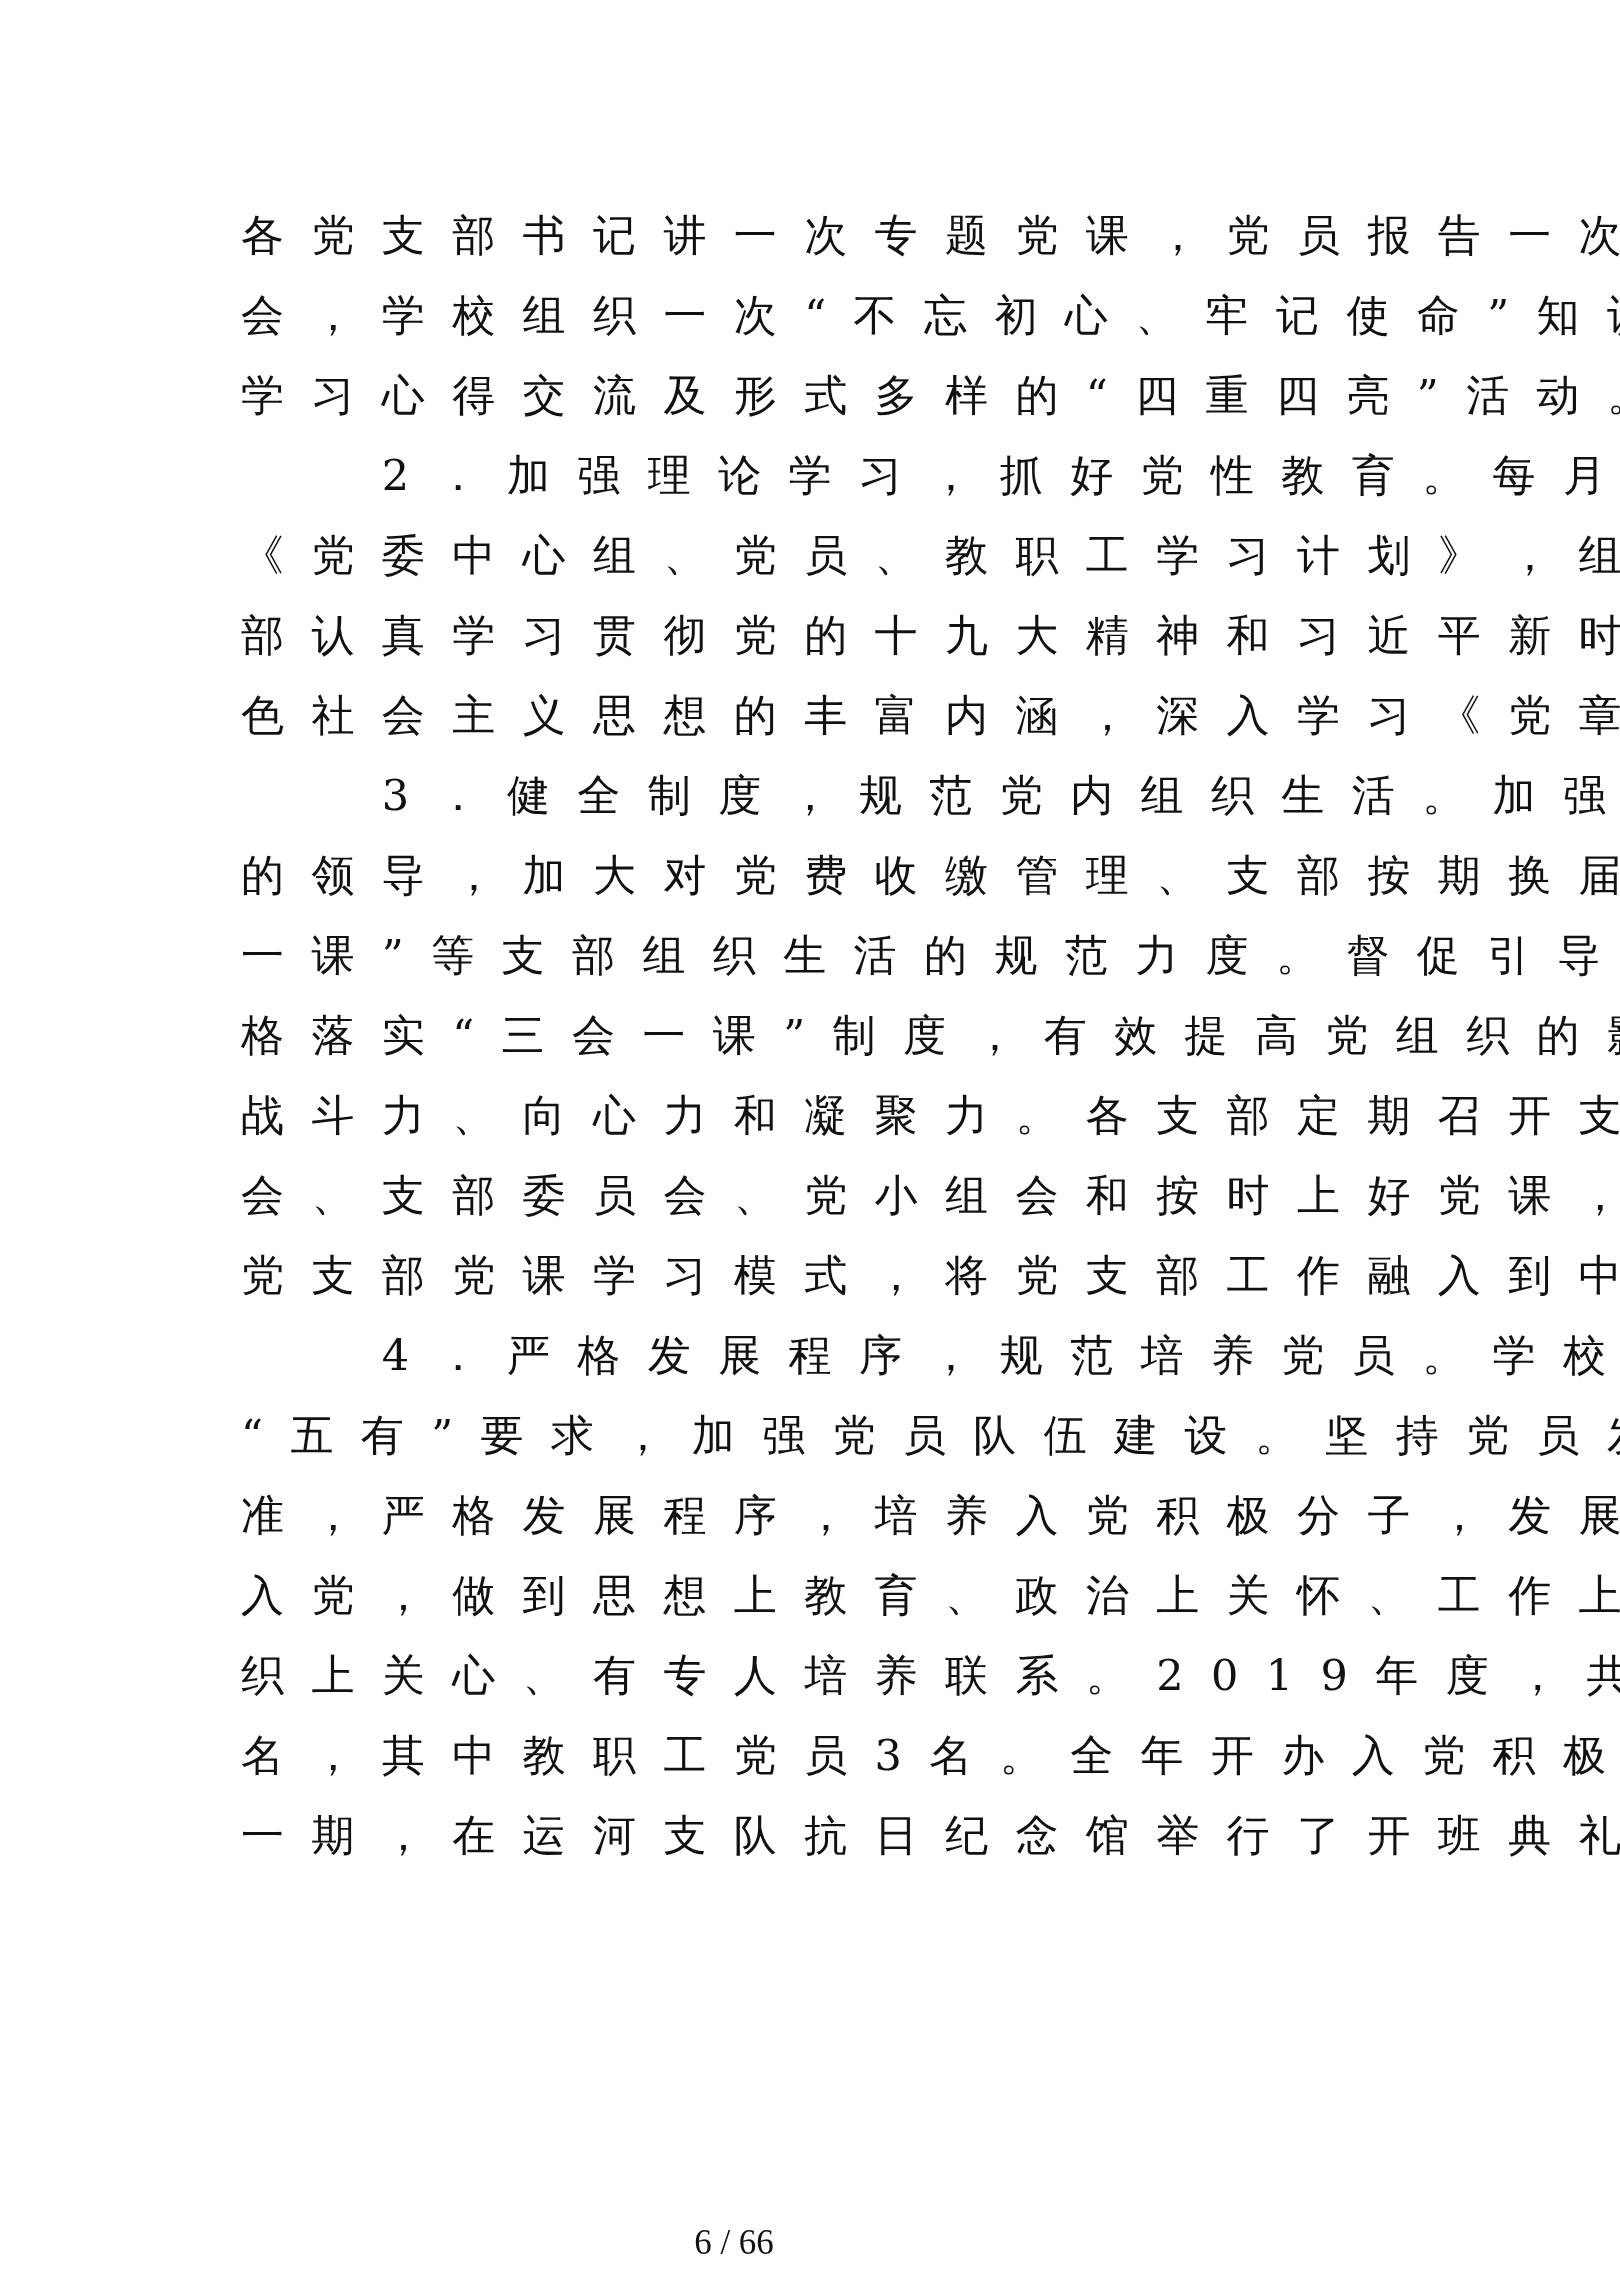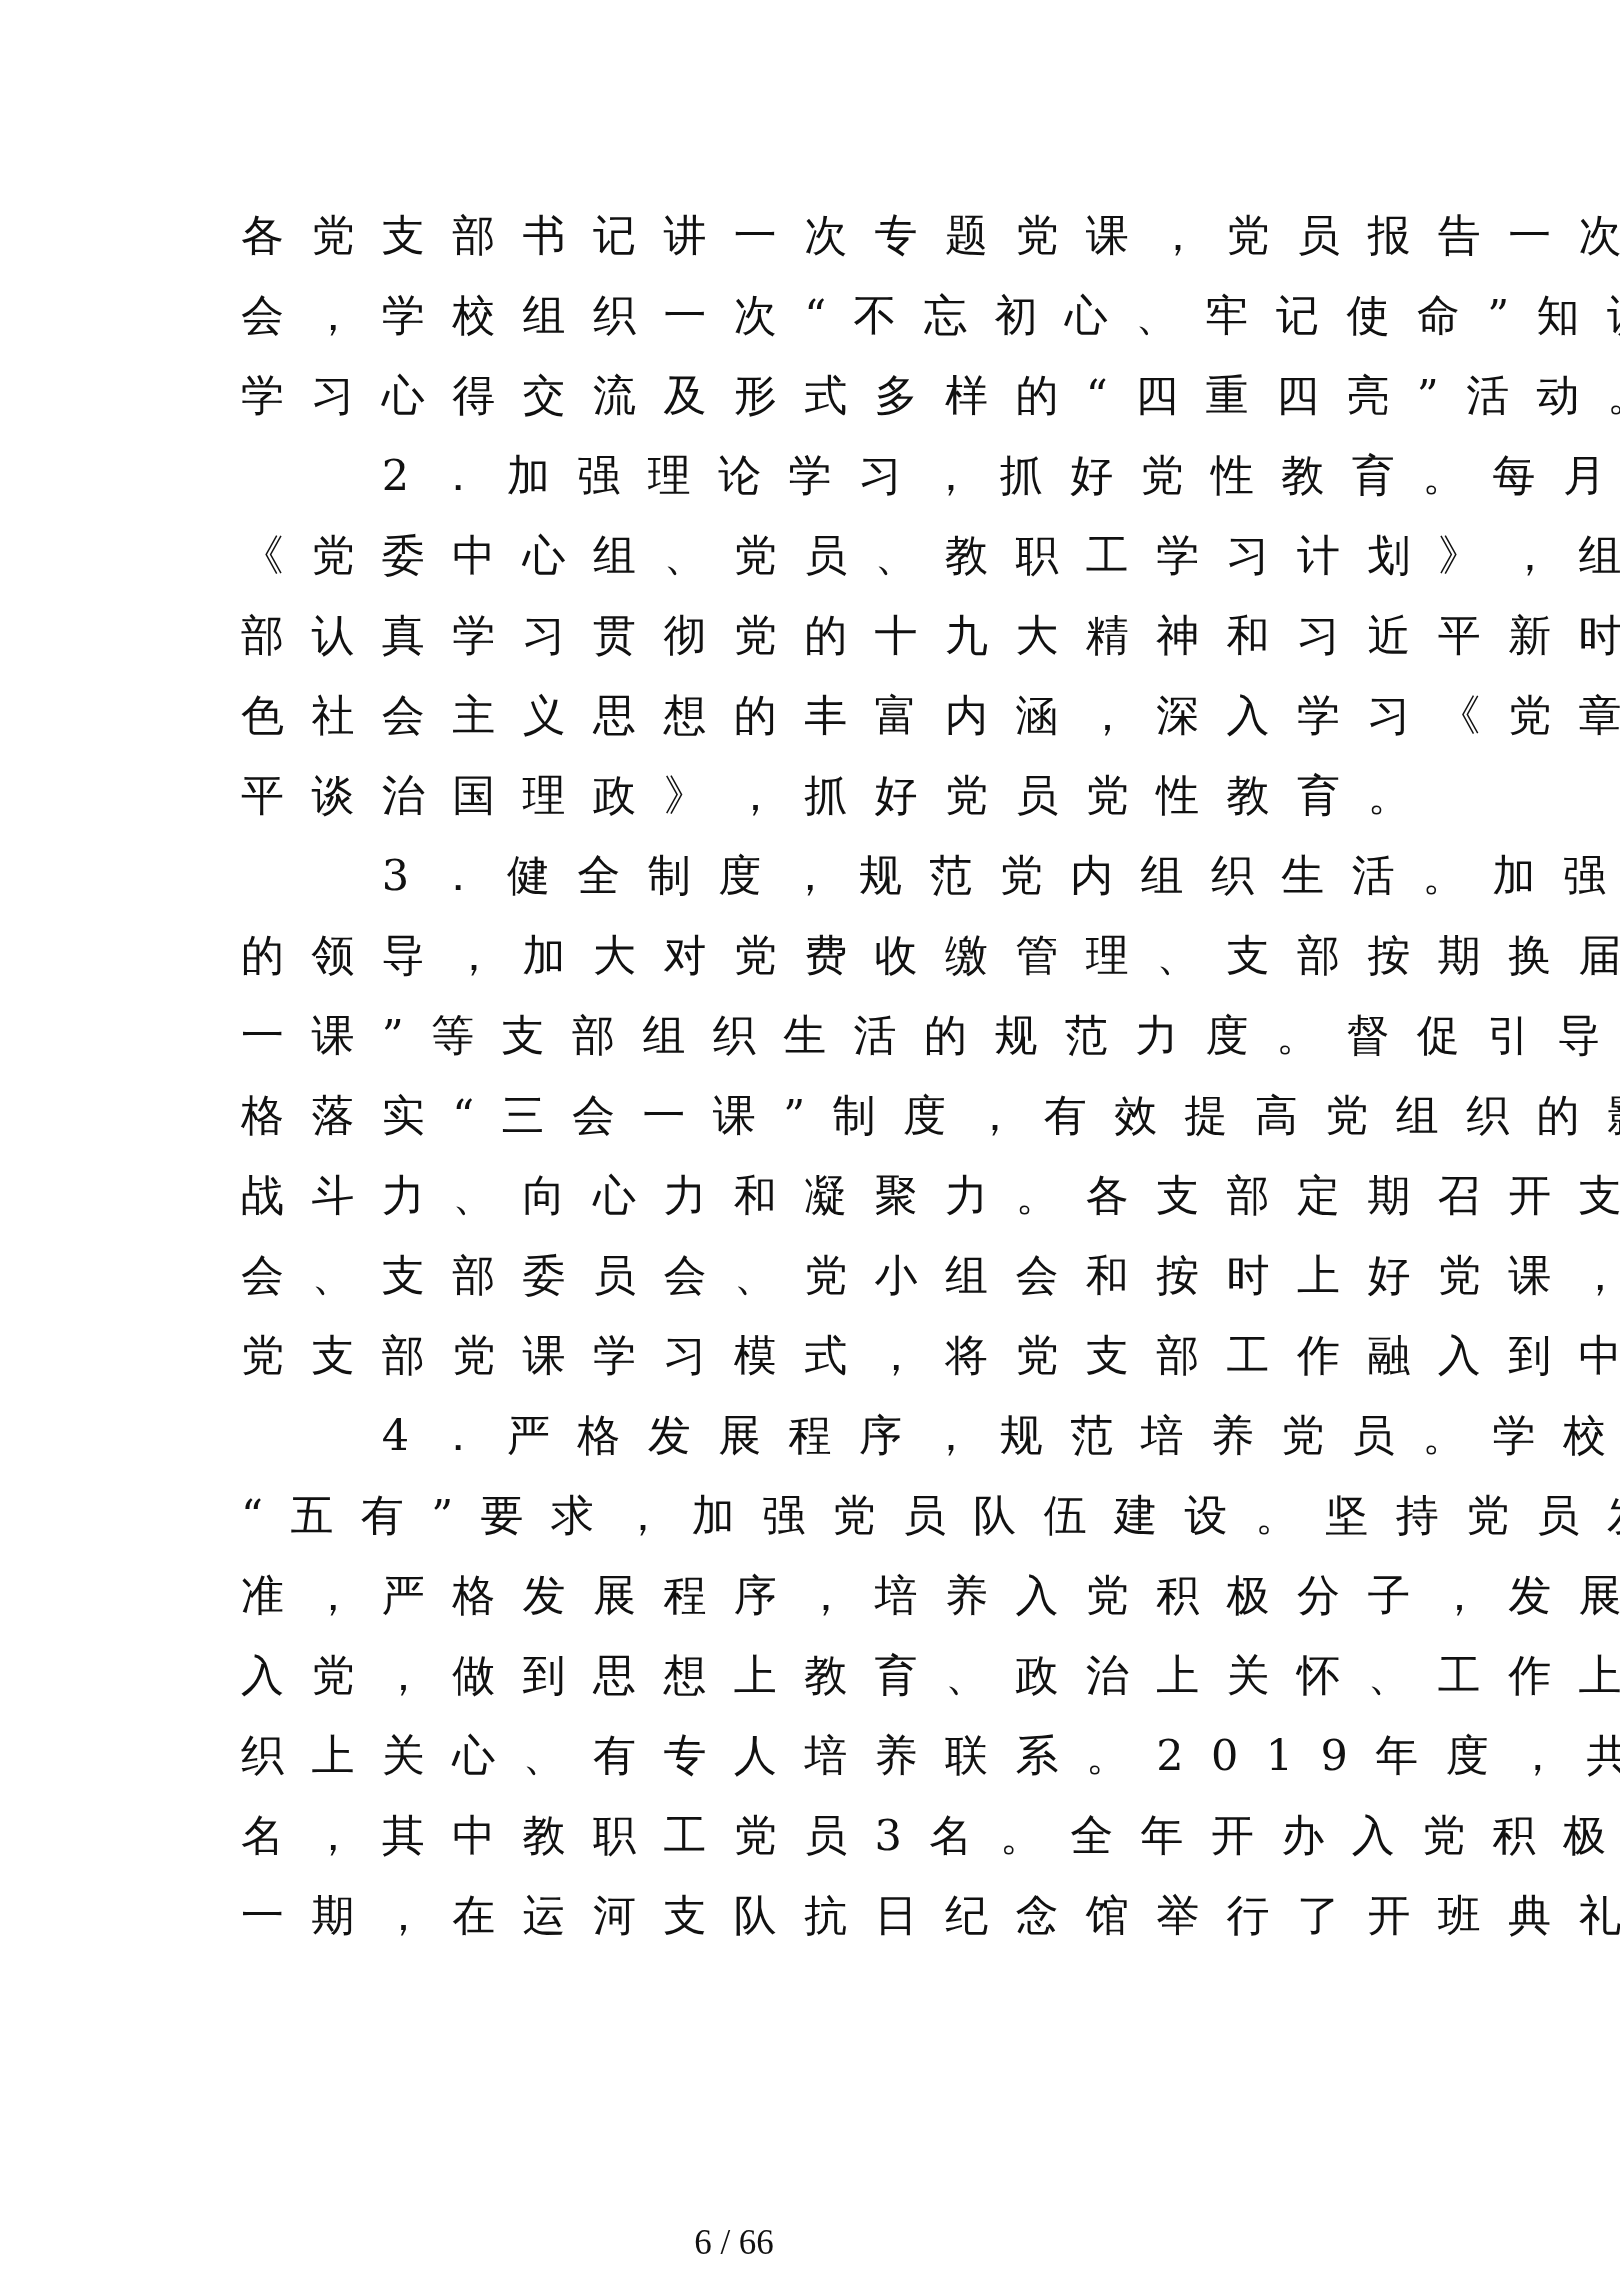--- a/index.html
+++ b/index.html
@@ -54,21 +54,20 @@
 
 <div class="page">
   <div class="body-text">
     <div class="line">各党支部书记讲一次专题党课，党员报告一次学习体</div>
     <div class="line">会，学校组织一次“不忘初心、牢记使命”知识测试和</div>
     <div class="line">学习心得交流及形式多样的“四重四亮”活动。</div>
     <div class="line">　　2．加强理论学习，抓好党性教育。每月认真制定</div>
     <div class="line">《党委中心组、党员、教职工学习计划》，组织党员干</div>
     <div class="line">部认真学习贯彻党的十九大精神和习近平新时代中国特</div>
     <div class="line">色社会主义思想的丰富内涵，深入学习《党章》《习近</div>
-    <div class="line">平谈治国理政》，抓好党员党性教育。</div>
     <div class="line">　　3．健全制度，规范党内组织生活。加强对各支部</div>
     <div class="line">的领导，加大对党费收缴管理、支部按期换届、“三会</div>
     <div class="line">一课”等支部组织生活的规范力度。督促引导各支部严</div>
     <div class="line">格落实“三会一课”制度，有效提高党组织的影响力、</div>
     <div class="line">战斗力、向心力和凝聚力。各支部定期召开支部党员大</div>
     <div class="line">会、支部委员会、党小组会和按时上好党课，积极创新</div>
     <div class="line">党支部党课学习模式，将党支部工作融入到中心工作和</div>
     <div class="line">　　4．严格发展程序，规范培养党员。学校党委按照</div>
     <div class="line">“五有”要求，加强党员队伍建设。坚持党员发展标</div>
     <div class="line">准，严格发展程序，培养入党积极分子，发展优秀教师</div>

